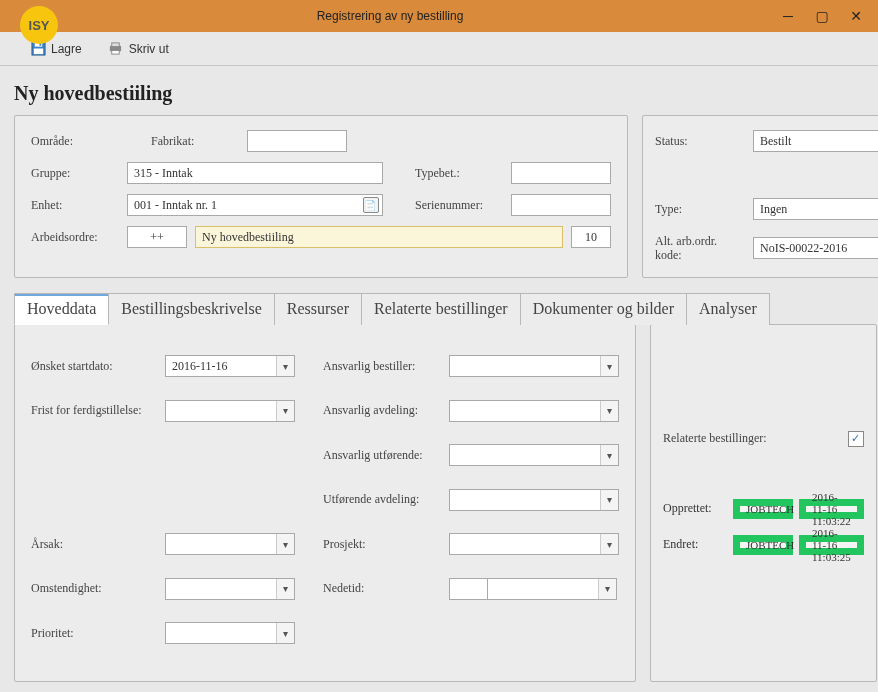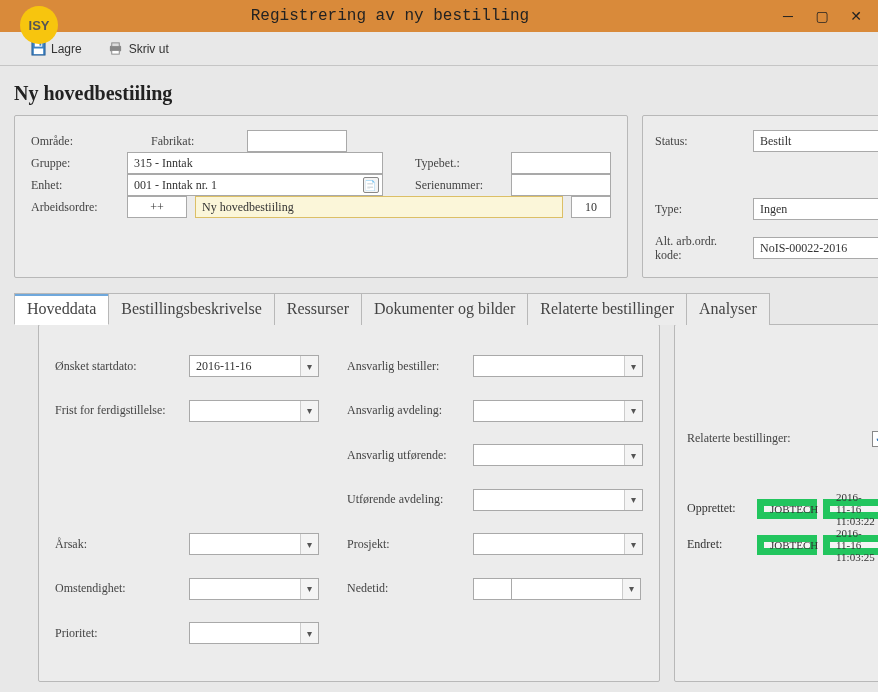--- a/index.html
+++ b/index.html
@@ -32,22 +32,21 @@
     justify-content: center;
     font-weight: bold;
     color: #555;
     font-size: 13px;
     z-index: 10;
   }
   .title-text {
     flex: 1;
     text-align: center;
     color: #222;
-    font-size: 16px;
-    font-family: Liberation Mono, monospace;
+    font-size: 12px;
   }
   .win-controls {
     display: flex;
     gap: 18px;
     padding-right: 14px;
   }
   .win-btn {
     width: 16px;
     height: 16px;
     display: flex;
@@ -98,20 +97,21 @@
   .top-left {
     flex: 1;
     padding: 14px 16px;
   }
   .top-right {
     width: 248px;
     padding: 14px 12px;
   }
   .form-grid {
     display: grid;
+    row-gap: 10px;
   }
   .form-row {
     display: flex;
     align-items: center;
     gap: 8px;
   }
   .lbl { color: #444; }
   .top-left .lbl { width: 88px; }
   .long-input {
     width: 256px;
@@ -169,21 +169,20 @@
     box-shadow: inset 0 2px 0 #6fa8dc;
   }
   .tabbody-row{ display:flex; gap:14px; }
   .tabbody-left{
     flex:1;
     padding:20px 16px 26px;
     display:grid;
     grid-template-columns: 134px 130px 28px 126px 170px;
     row-gap:2px;
     align-items:center;
-    margin-left:24px;
   }
   .tabbody-right{
     width:248px;
     padding: 20px 12px;
     display:flex;
     flex-direction:column;
     gap:16px;
   }
   .combo{
     height:22px;border:1px solid #a9a9a9;background:#fff;position:relative;display:flex;align-items:center;padding:0 22px 0 6px;color:#333;min-width:120px;
@@ -289,22 +288,22 @@
           <div class="val-input">NoIS-00022-2016</div>
         </div>
       </div>
     </div>
   </div>
 
   <div class="tabs">
     <div class="tab active">Hoveddata</div>
     <div class="tab">Bestillingsbeskrivelse</div>
     <div class="tab">Ressurser</div>
+    <div class="tab">Relaterte bestillinger</div>
     <div class="tab">Dokumenter og bilder</div>
-    <div class="tab">Relaterte bestillinger</div>
     <div class="tab">Analyser</div>
   </div>
 
   <div class="tabbody-row">
 
     <div class="panel tabbody-left" style="min-height:358px;">
 
       <span class="lbl">Ønsket startdato:</span>
       <div class="combo">
           <span>2016-11-16</span>

